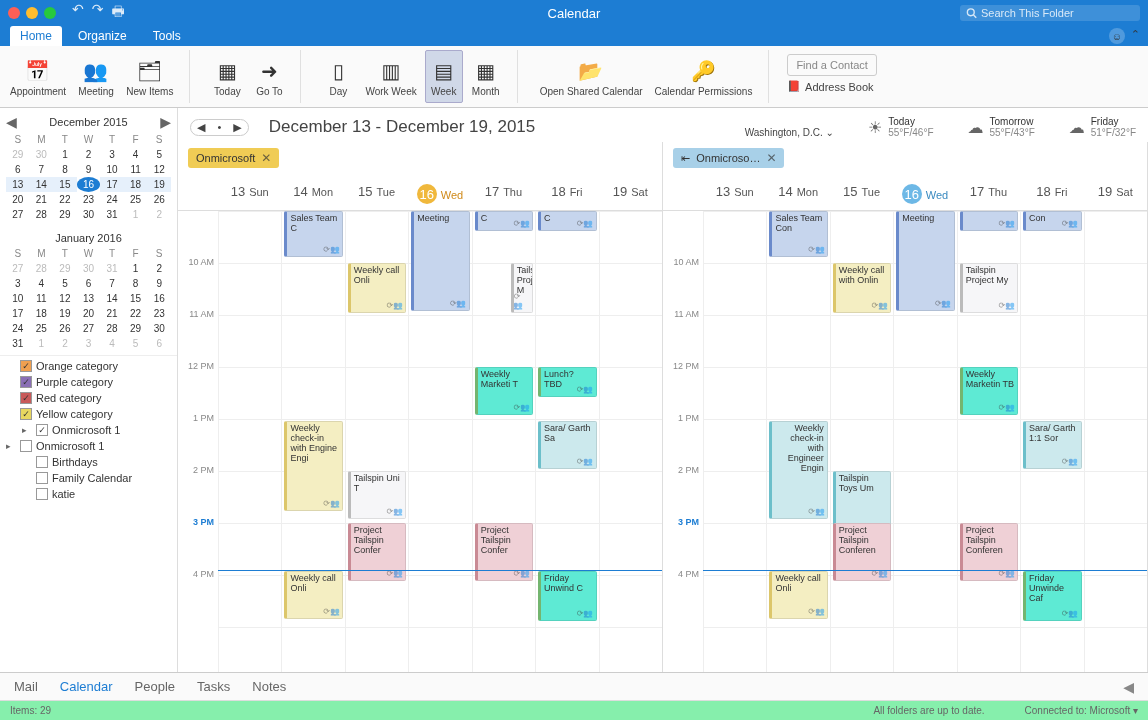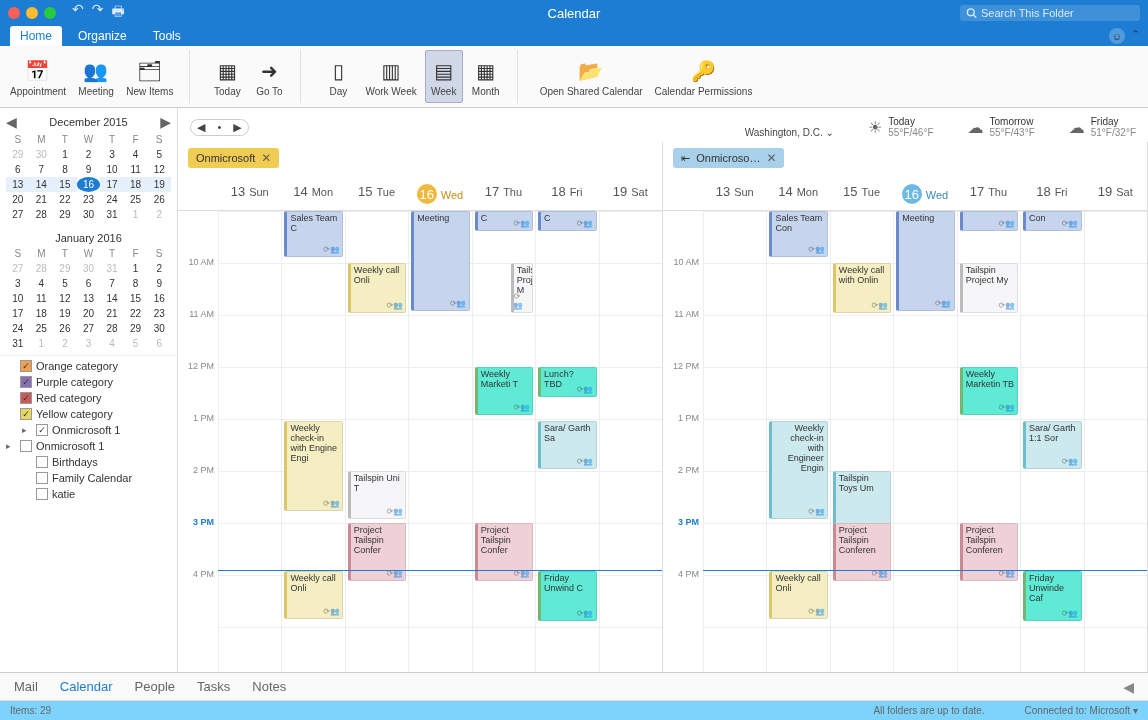--- a/index.html
+++ b/index.html
@@ -104,21 +104,21 @@
 .ev-te  { background: #cce9ed; border-left-color: #6cbfca; }
 .ev-wht { background: #f6f6f8; border-left-color: #bbb; }
 
 
 .navfoot { height: 28px; border-top: 1px solid #ccc; background: #fafafa; display: flex; align-items: center; gap: 22px; padding: 0 14px; font-size: 13px; color: #666; }
 .navfoot .item { cursor: pointer; }
 .navfoot .item.active { color: #1d7dd3; font-weight: 500; }
 .navfoot .arrow { margin-left: auto; font-size: 14px; color: #888; }
 
 
-.status { height: 20px; background: #7dd3fc; border-top: 1px solid #ddd; display: flex; align-items: center; font-size: 10px; color: #666; padding: 4px 10px; gap: 30px; }
+.status { height: 20px; background: #86efac; border-top: 1px solid #ddd; display: flex; align-items: center; font-size: 10px; color: #666; padding: 4px 10px; gap: 30px; }
 .status .r { margin-left: auto; display: flex; gap: 40px;}
 </style>
 </head>
 <body>
 
 <div class="titlebar">
   <div class="traffic-lights">
     <div class="tl tl-red"></div>
     <div class="tl tl-yellow"></div>
     <div class="tl tl-green"></div>
@@ -193,20 +193,27 @@
   </div>
   <div class="rgroup">
     <div class="rbtn">
         <div class="ico">📂</div>
         <div class="lbl">Open Shared Calendar</div>
       </div>
     <div class="rbtn">
         <div class="ico">🔑</div>
         <div class="lbl">Calendar Permissions</div>
       </div>
+  </div>
+  <div class="rgroup" style="flex-direction:column; gap:4px;">
+    <div class="contact-box">Find a Contact</div>
+    <div style="display:flex;align-items:center;gap:4px;font-size:11px;color:#444;cursor:pointer;">
+      <span>📕</span>
+      <span>Address Book</span>
+    </div>
   </div>
 </div>
 
 <div class="content">
 
   <div class="sidebar">
     <div class="minical" id="mc1">
       <div class="hdr">
         <span class="nav">◀</span>
         <span>December 2015</span>
@@ -368,20 +375,21 @@
       </div>
   </div>
 
   <div class="calarea">
     <div class="cal-header">
       <div class="nav-pill">
         <span>◀</span>
         <span>•</span>
         <span>▶</span>
       </div>
+      <div class="range-title">December 13 - December 19, 2015</div>
       <div class="weather-bar">
         <span class="loc"><span>Washington, D.C.</span> ⌄</span>
         <span class="wday">
             <span class="icon">☀</span>
             <span>
               <div class="t1">Today</div>
               <div class="t2">55°F/46°F</div>
             </span>
           </span>
         <span class="wday">

